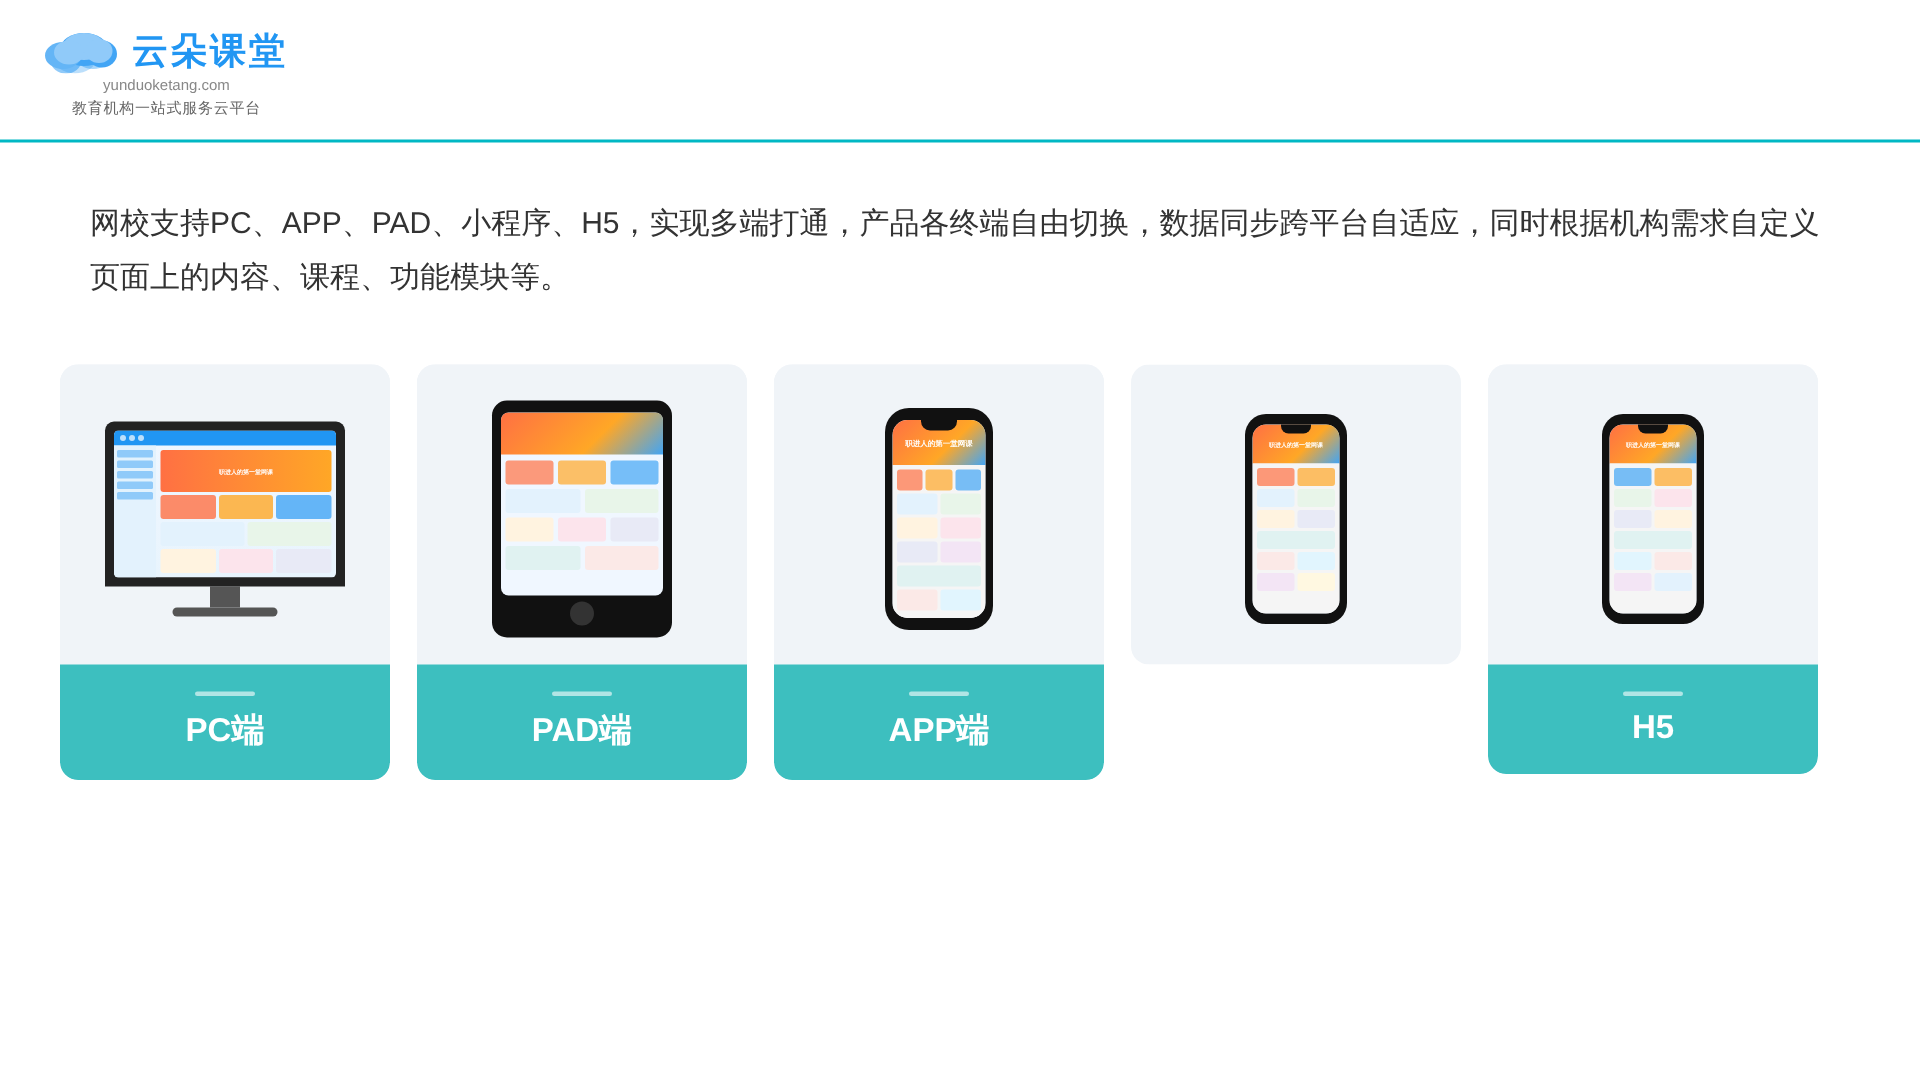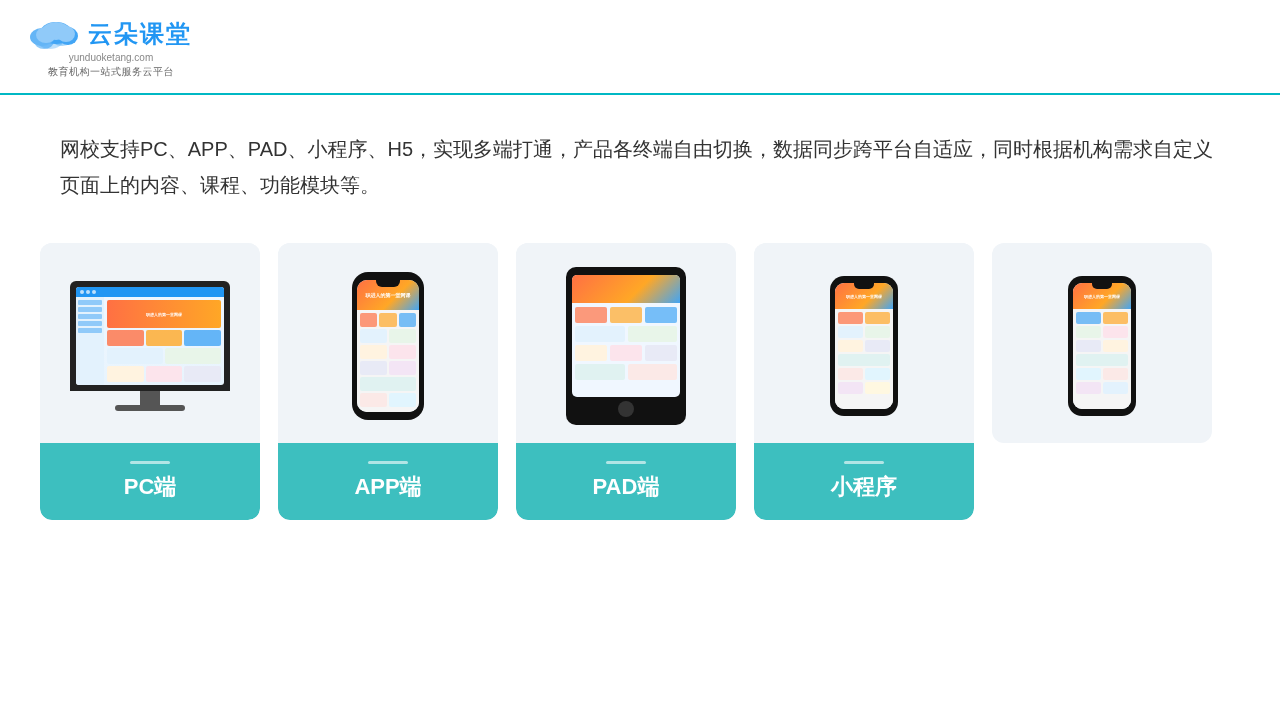--- a/index.html
+++ b/index.html
@@ -480,63 +480,20 @@
       </div>
     </div>
     <div class="card-label">
       <div class="card-label-top-line"></div>
       <span>PC端</span>
     </div>
   </div>
 
   <div class="card">
     <div class="card-image-area">
-      <div class="phone-frame">
-        <div class="phone-notch"></div>
-        <div class="phone-screen">
-          <div class="phone-screen-top">
-            <div class="phone-screen-top-text">职进人的第一堂网课</div>
-          </div>
-          <div class="phone-screen-content">
-            <div class="phone-content-row">
-              <div class="phone-content-block" style="background:#ff7043;opacity:0.7;"></div>
-              <div class="phone-content-block" style="background:#ffa726;opacity:0.7;"></div>
-              <div class="phone-content-block" style="background:#42a5f5;opacity:0.7;"></div>
-            </div>
-            <div class="phone-content-row">
-              <div class="phone-content-block" style="background:#e3f2fd;"></div>
-              <div class="phone-content-block" style="background:#e8f5e9;"></div>
-            </div>
-            <div class="phone-content-row">
-              <div class="phone-content-block" style="background:#fff3e0;"></div>
-              <div class="phone-content-block" style="background:#fce4ec;"></div>
-            </div>
-            <div class="phone-content-row">
-              <div class="phone-content-block" style="background:#e8eaf6;"></div>
-              <div class="phone-content-block" style="background:#f3e5f5;"></div>
-            </div>
-            <div class="phone-content-row">
-              <div class="phone-content-block" style="background:#e0f2f1;"></div>
-            </div>
-            <div class="phone-content-row">
-              <div class="phone-content-block" style="background:#fbe9e7;"></div>
-              <div class="phone-content-block" style="background:#e1f5fe;"></div>
-            </div>
-          </div>
-        </div>
-      </div>
-    </div>
-    <div class="card-label">
-      <div class="card-label-top-line"></div>
-      <span>APP端</span>
-    </div>
-  </div>
-
-  <div class="card">
-    <div class="card-image-area">
       <div class="tablet-frame">
         <div class="tablet-screen">
           <div class="tablet-screen-top"></div>
           <div class="tablet-screen-body">
             <div class="tablet-row">
               <div class="tablet-block" style="background:#ff7043;opacity:0.7;"></div>
               <div class="tablet-block" style="background:#ffa726;opacity:0.7;"></div>
               <div class="tablet-block" style="background:#42a5f5;opacity:0.7;"></div>
             </div>
             <div class="tablet-row">
@@ -558,70 +515,109 @@
       </div>
     </div>
     <div class="card-label">
       <div class="card-label-top-line"></div>
       <span>PAD端</span>
     </div>
   </div>
 
   <div class="card">
     <div class="card-image-area">
-      <div class="mini-phone-frame">
-        <div class="mini-phone-notch"></div>
-        <div class="mini-phone-screen">
-          <div class="mini-phone-top">
-            <div class="mini-phone-top-text">职进人的第一堂网课</div>
-          </div>
-          <div class="mini-phone-content">
-            <div class="mini-content-row">
-              <div class="mini-content-block" style="background:#ff7043;opacity:0.7;"></div>
-              <div class="mini-content-block" style="background:#ffa726;opacity:0.7;"></div>
-            </div>
-            <div class="mini-content-row">
-              <div class="mini-content-block" style="background:#e3f2fd;"></div>
-              <div class="mini-content-block" style="background:#e8f5e9;"></div>
-            </div>
-            <div class="mini-content-row">
-              <div class="mini-content-block" style="background:#fff3e0;"></div>
-              <div class="mini-content-block" style="background:#e8eaf6;"></div>
-            </div>
-            <div class="mini-content-row">
-              <div class="mini-content-block" style="background:#e0f2f1;"></div>
-            </div>
-            <div class="mini-content-row">
-              <div class="mini-content-block" style="background:#fbe9e7;"></div>
-              <div class="mini-content-block" style="background:#e1f5fe;"></div>
-            </div>
-            <div class="mini-content-row">
-              <div class="mini-content-block" style="background:#f3e5f5;"></div>
-              <div class="mini-content-block" style="background:#fff8e1;"></div>
+      <div class="phone-frame">
+        <div class="phone-notch"></div>
+        <div class="phone-screen">
+          <div class="phone-screen-top">
+            <div class="phone-screen-top-text">职进人的第一堂网课</div>
+          </div>
+          <div class="phone-screen-content">
+            <div class="phone-content-row">
+              <div class="phone-content-block" style="background:#ff7043;opacity:0.7;"></div>
+              <div class="phone-content-block" style="background:#ffa726;opacity:0.7;"></div>
+              <div class="phone-content-block" style="background:#42a5f5;opacity:0.7;"></div>
+            </div>
+            <div class="phone-content-row">
+              <div class="phone-content-block" style="background:#e3f2fd;"></div>
+              <div class="phone-content-block" style="background:#e8f5e9;"></div>
+            </div>
+            <div class="phone-content-row">
+              <div class="phone-content-block" style="background:#fff3e0;"></div>
+              <div class="phone-content-block" style="background:#fce4ec;"></div>
+            </div>
+            <div class="phone-content-row">
+              <div class="phone-content-block" style="background:#e8eaf6;"></div>
+              <div class="phone-content-block" style="background:#f3e5f5;"></div>
+            </div>
+            <div class="phone-content-row">
+              <div class="phone-content-block" style="background:#e0f2f1;"></div>
+            </div>
+            <div class="phone-content-row">
+              <div class="phone-content-block" style="background:#fbe9e7;"></div>
+              <div class="phone-content-block" style="background:#e1f5fe;"></div>
             </div>
           </div>
         </div>
       </div>
     </div>
     <div class="card-label">
       <div class="card-label-top-line"></div>
-      <span>小程序</span>
+      <span>APP端</span>
     </div>
   </div>
 
   <div class="card">
     <div class="card-image-area">
       <div class="mini-phone-frame">
         <div class="mini-phone-notch"></div>
         <div class="mini-phone-screen">
           <div class="mini-phone-top">
             <div class="mini-phone-top-text">职进人的第一堂网课</div>
           </div>
           <div class="mini-phone-content">
             <div class="mini-content-row">
+              <div class="mini-content-block" style="background:#ff7043;opacity:0.7;"></div>
+              <div class="mini-content-block" style="background:#ffa726;opacity:0.7;"></div>
+            </div>
+            <div class="mini-content-row">
+              <div class="mini-content-block" style="background:#e3f2fd;"></div>
+              <div class="mini-content-block" style="background:#e8f5e9;"></div>
+            </div>
+            <div class="mini-content-row">
+              <div class="mini-content-block" style="background:#fff3e0;"></div>
+              <div class="mini-content-block" style="background:#e8eaf6;"></div>
+            </div>
+            <div class="mini-content-row">
+              <div class="mini-content-block" style="background:#e0f2f1;"></div>
+            </div>
+            <div class="mini-content-row">
+              <div class="mini-content-block" style="background:#fbe9e7;"></div>
+              <div class="mini-content-block" style="background:#e1f5fe;"></div>
+            </div>
+            <div class="mini-content-row">
+              <div class="mini-content-block" style="background:#f3e5f5;"></div>
+              <div class="mini-content-block" style="background:#fff8e1;"></div>
+            </div>
+          </div>
+        </div>
+      </div>
+    </div>
+  </div>
+
+  <div class="card">
+    <div class="card-image-area">
+      <div class="mini-phone-frame">
+        <div class="mini-phone-notch"></div>
+        <div class="mini-phone-screen">
+          <div class="mini-phone-top">
+            <div class="mini-phone-top-text">职进人的第一堂网课</div>
+          </div>
+          <div class="mini-phone-content">
+            <div class="mini-content-row">
               <div class="mini-content-block" style="background:#42a5f5;opacity:0.7;"></div>
               <div class="mini-content-block" style="background:#ffa726;opacity:0.7;"></div>
             </div>
             <div class="mini-content-row">
               <div class="mini-content-block" style="background:#e8f5e9;"></div>
               <div class="mini-content-block" style="background:#fce4ec;"></div>
             </div>
             <div class="mini-content-row">
               <div class="mini-content-block" style="background:#e8eaf6;"></div>
               <div class="mini-content-block" style="background:#fff3e0;"></div>
@@ -634,15 +630,19 @@
               <div class="mini-content-block" style="background:#fbe9e7;"></div>
             </div>
             <div class="mini-content-row">
               <div class="mini-content-block" style="background:#f3e5f5;"></div>
               <div class="mini-content-block" style="background:#e3f2fd;"></div>
             </div>
           </div>
         </div>
       </div>
     </div>
+    <div class="card-label">
+      <div class="card-label-top-line"></div>
+      <span>H5</span>
+    </div>
   </div>
 
 </div>
 
 </body></html>

